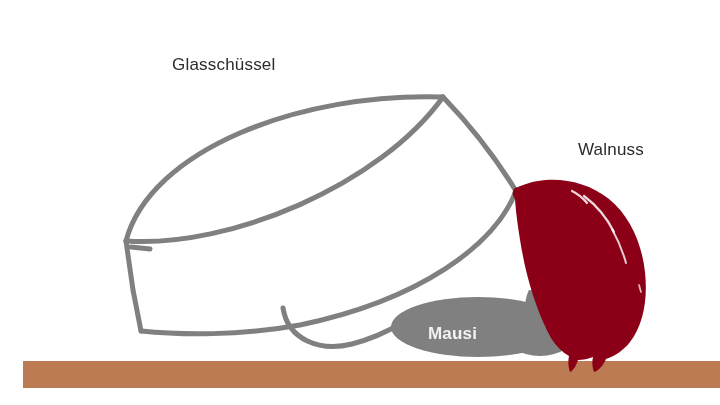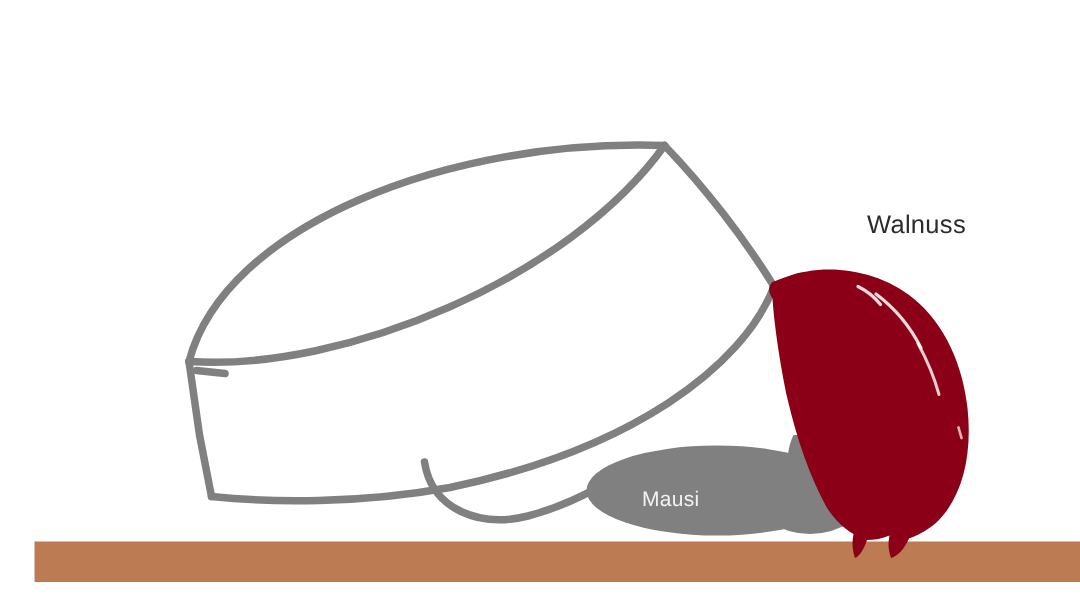--- a/index.html
+++ b/index.html
@@ -35,21 +35,22 @@
   }
   #label-walnuss {
     left: 541px;
     top: 140px;
     margin-left: 37px;
   }
   #label-mausi {
     left: 428px;
     top: 324px;
     color: #f2f2f2;
-    font-size: 14px;
+    font-size: 17px;
+    font-weight: bold;
   }
 </style>
 </head>
 <body>
 
 <div id="scene">
 
   <svg id="art" viewBox="0 0 720 405" xmlns="http://www.w3.org/2000/svg">
 
     <rect x="23" y="361" width="697" height="27" fill="#bc7b52"></rect>
@@ -102,18 +103,19 @@
                C 513 196, 511 192, 515 188 Z"></path>
 
       <path fill="none" stroke="#ffffff" stroke-width="2.2" stroke-linecap="round" opacity="0.85" d="M572 191 C 578 194, 583 198, 587 203"></path>
       <path fill="none" stroke="#ffffff" stroke-width="2.2" stroke-linecap="round" opacity="0.85" d="M584 196 C 596 205, 607 218, 614 232"></path>
       <path fill="none" stroke="#ffffff" stroke-width="2" stroke-linecap="round" opacity="0.8" d="M612 229 C 618 240, 623 252, 626 263"></path>
       <path fill="none" stroke="#ffffff" stroke-width="1.8" stroke-linecap="round" opacity="0.7" d="M639 285 L 641 292"></path>
     </g>
 
   </svg>
 
+  <div class="lbl" id="label-glasschuessel">Glasschüssel</div>
 
   <div class="lbl" id="label-walnuss">Walnuss</div>
 
   <div class="lbl" id="label-mausi">Mausi</div>
 
 </div>
 
 </body></html>

